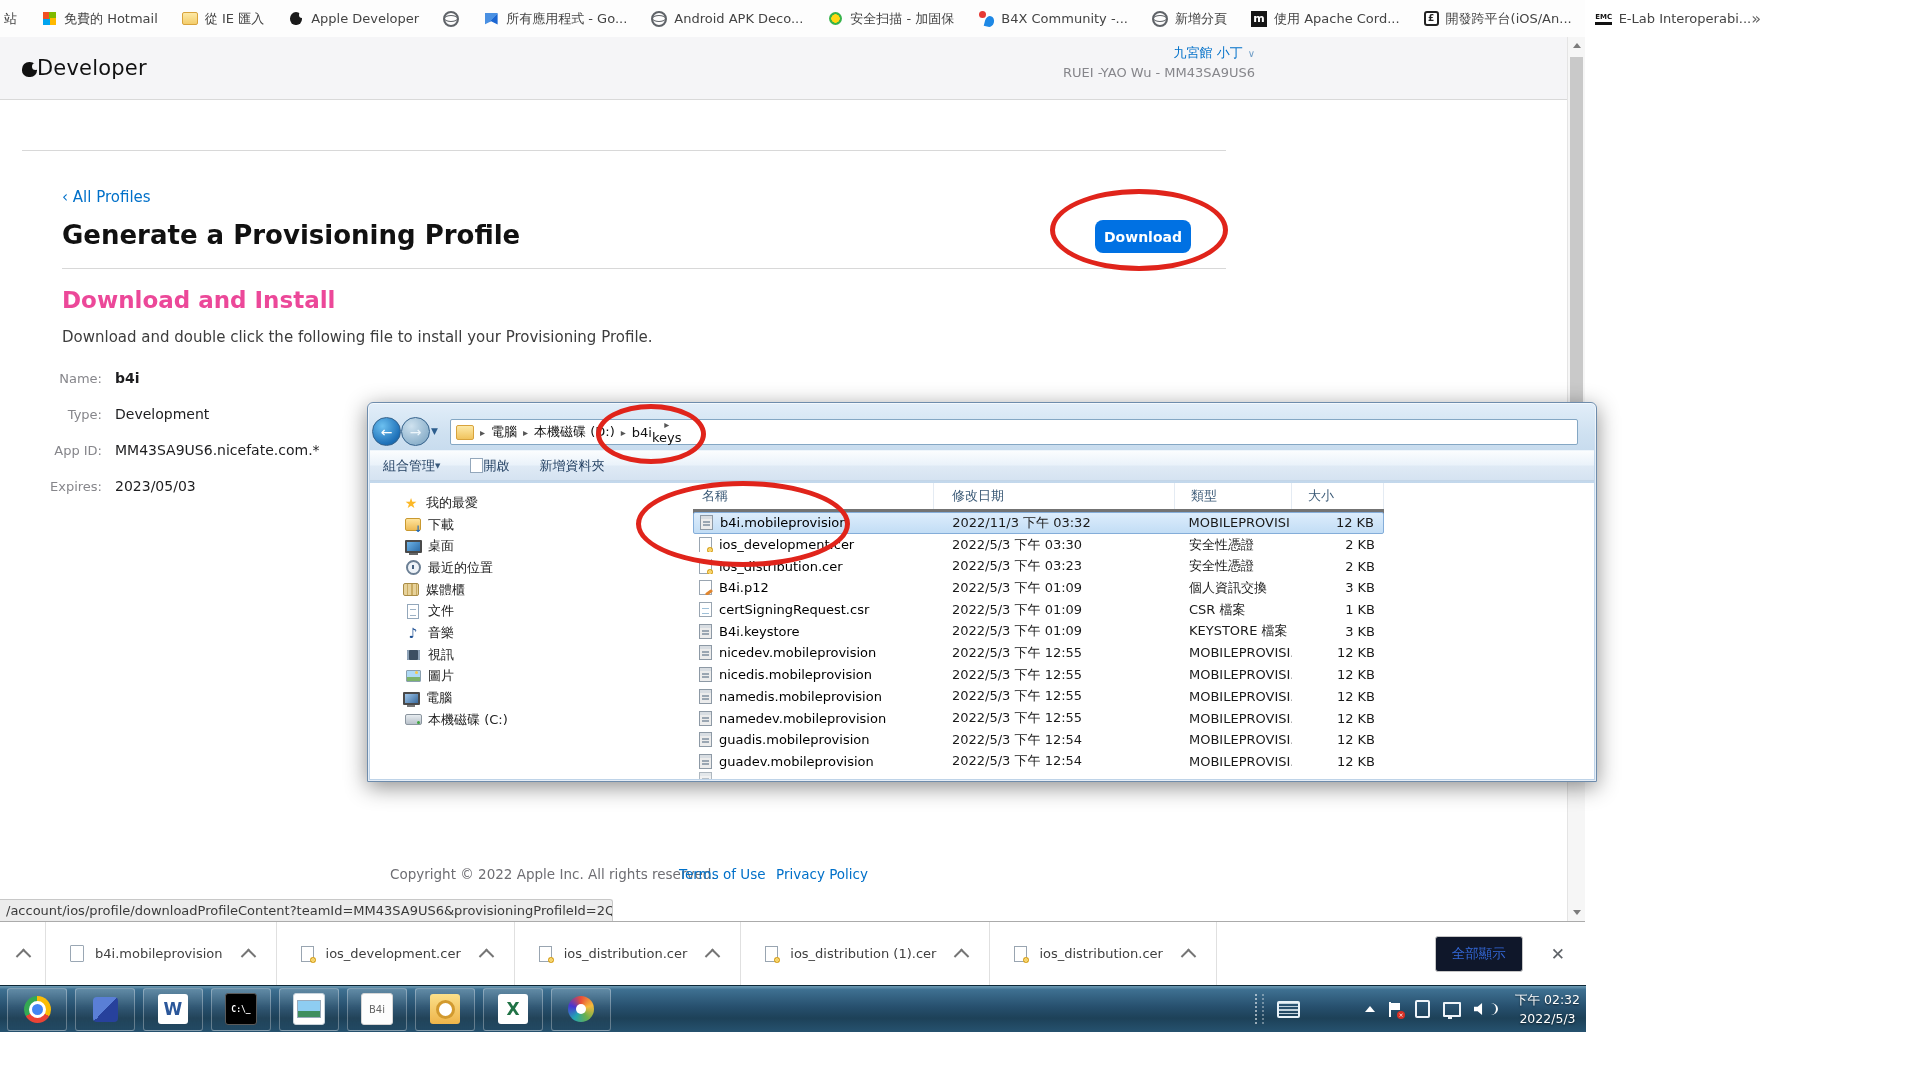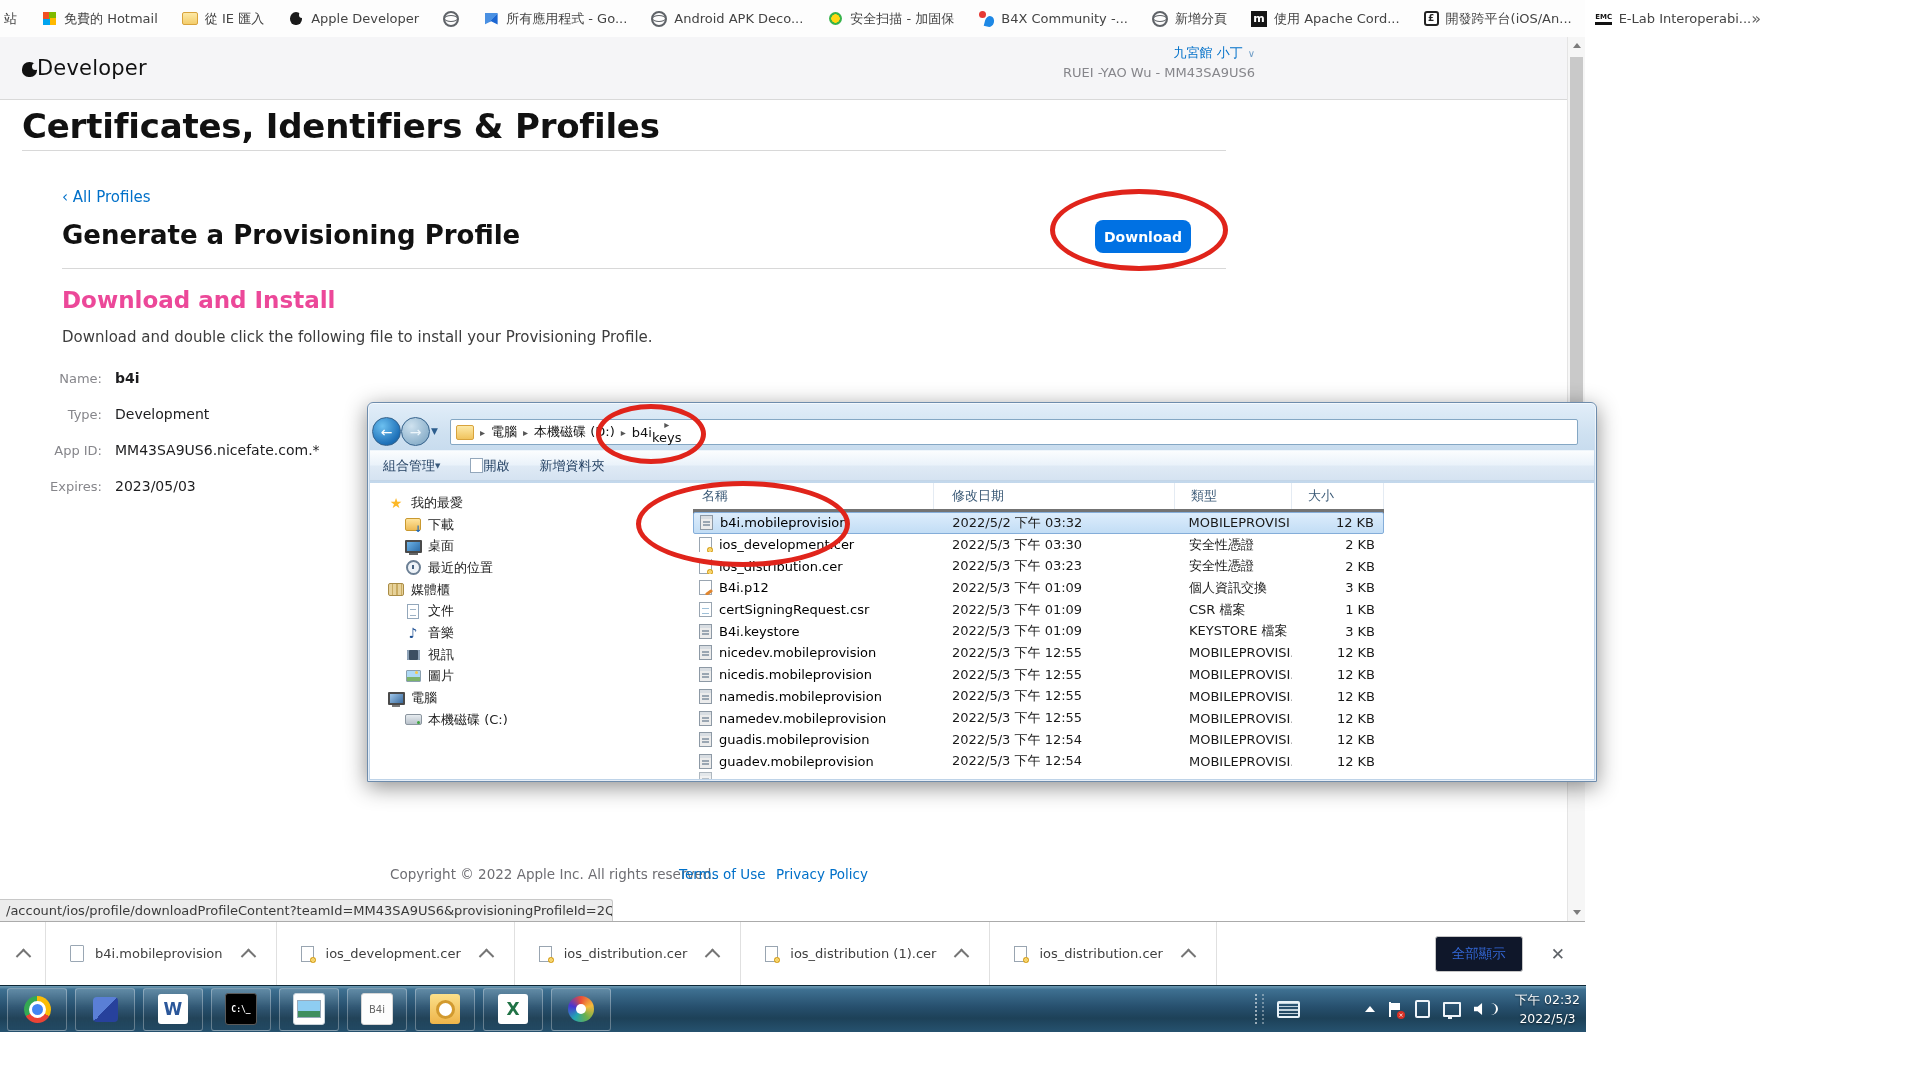--- a/index.html
+++ b/index.html
@@ -123,21 +123,21 @@
      background:linear-gradient(#fbfdfe,#eaf2fa 48%,#dfeaf5 52%,#d5e3f1);
      border-top:1px solid #eef5fb;border-bottom:1px solid #c3d5e7;
      display:flex;align-items:center;gap:30px;padding-left:13px;box-sizing:border-box;}
   .tb-item{display:flex;align-items:center;gap:0;font-size:13px;color:#1e3c5f;cursor:pointer;}
   .tb-caret{font-size:7px;color:#3a5a7c;}
   .tb-caret::before{content:"▼";}
   .tb-doc{width:11px;height:13px;background:#fff;border:1px solid #93a7bb;}
   
   .xw-main{position:absolute;left:2px;right:2px;top:80px;bottom:2px;background:#fff;display:flex;overflow:hidden;}
   .xw-side{width:323px;flex:0 0 auto;padding-top:9px;box-sizing:border-box;}
-  .side-item{height:21.7px;display:flex;align-items:center;padding-left:17px;font-size:13px;color:#1c1c1c;cursor:pointer;}
+  .side-item{height:21.7px;display:flex;align-items:center;padding-left:32px;font-size:13px;color:#1c1c1c;cursor:pointer;}
   .side-item.indent{padding-left:34px;}
   .si{width:18px;height:16px;position:relative;display:inline-flex;align-items:center;justify-content:center;flex:0 0 auto;margin-right:6px;}
   [data-icontype="star"]::before{content:"★";color:#fcb827;font-size:14px;}
   [data-icontype="dlfolder"]::before{content:"";width:14px;height:11px;border-radius:2px;
      background:linear-gradient(#ffe49d,#edba55);border:1px solid #c9992f;}
   [data-icontype="dlfolder"]::after{content:"↓";position:absolute;font-size:9px;font-weight:700;color:#1565c0;bottom:-1px;right:0;}
   [data-icontype="desktop"]::before{content:"";width:13px;height:9px;border-radius:1px;
      background:linear-gradient(135deg,#6db3e8,#2d6da8);border:2px solid #4a4a4a;}
   [data-icontype="desktop"]::after{content:"";position:absolute;bottom:-1px;width:9px;height:2px;background:#666;}
   [data-icontype="recent"]::before{content:"";width:11px;height:11px;border-radius:50%;background:#eef3f8;border:2px solid #6b7f94;}
@@ -325,21 +325,20 @@
       <span class="brand-label">Developer</span>
     </div>
     <div class="account">
       <div class="account-name">
         <span>九宮館 小丁</span><span class="acct-caret"></span>
       </div>
       <div class="account-sub">RUEI -YAO Wu - MM43SA9US6</div>
     </div>
   </div>
 
-  <div class="page-title">Certificates, Identifiers &amp; Profiles</div>
   <div class="title-rule"></div>
   <div class="back-link">‹ All Profiles</div>
   <div class="gen-heading">Generate a Provisioning Profile</div>
   <button class="download-btn">Download</button>
   <div class="section-rule"></div>
   <div class="dl-heading">Download and Install</div>
   <div class="dl-desc">Download and double click the following file to install your Provisioning Profile.</div>
 
   <div class="details">
 
@@ -539,21 +538,21 @@
             <div>類型</div>
             <div>大小</div>
           </div>
         <div class="xw-rows">
 
             <div class="xw-row selected">
               <span class="c-name">
                 <span class="fi" data-icontype="provision"></span>
                 <span class="fname">b4i.mobileprovision</span>
               </span>
-              <span class="c-date">2022/5/2 下午 03:32</span>
+              <span class="c-date">2022/11/3 下午 03:32</span>
               <span class="c-type">MOBILEPROVISI...</span>
               <span class="c-size">12 KB</span>
             </div>
 
             <div class="xw-row">
               <span class="c-name">
                 <span class="fi" data-icontype="cert"></span>
                 <span class="fname">ios_development.cer</span>
               </span>
               <span class="c-date">2022/5/3 下午 03:30</span>

